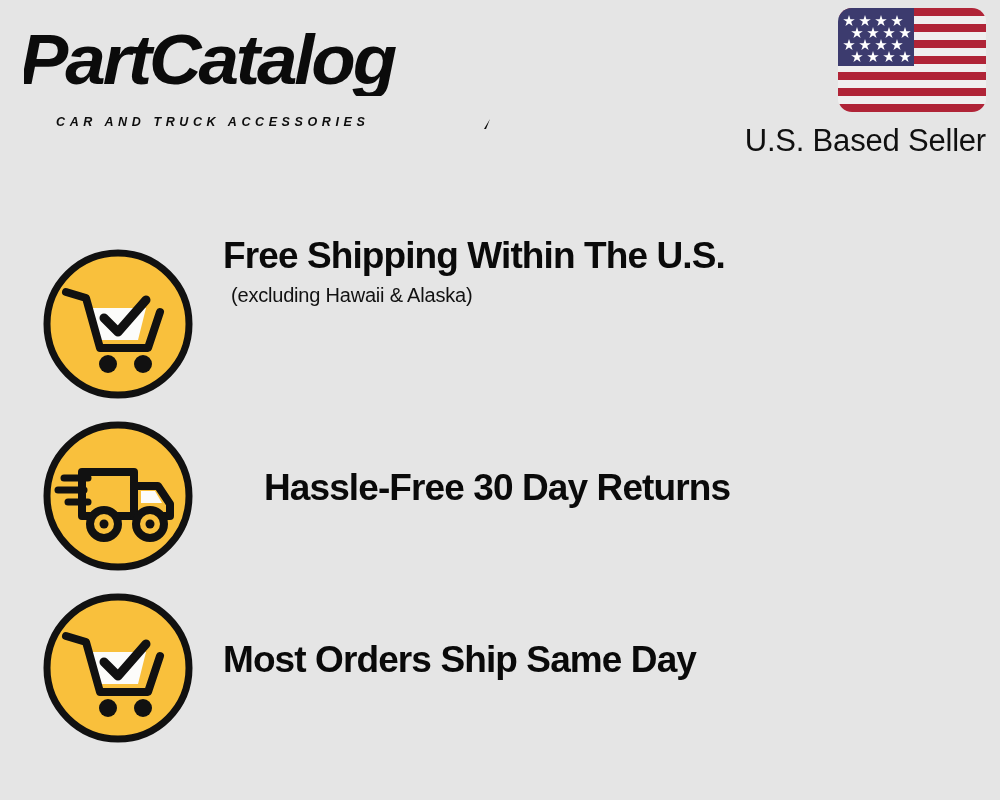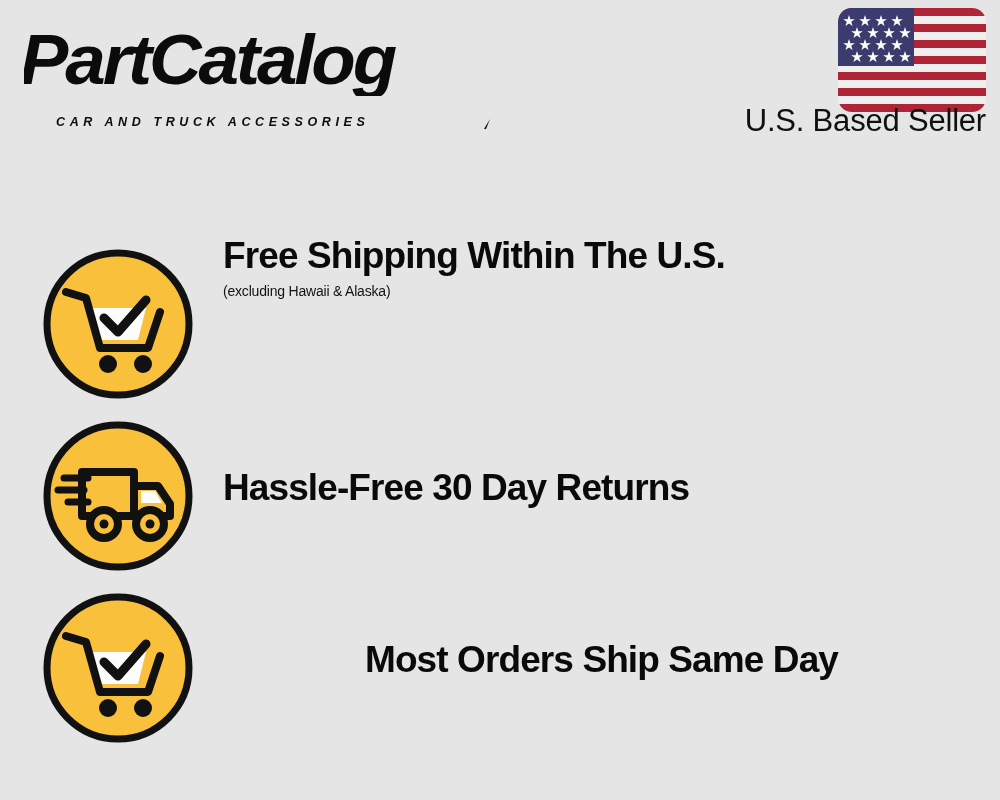--- a/index.html
+++ b/index.html
@@ -59,21 +59,21 @@
     top: 8px;
     width: 148px;
     height: 104px;
     border-radius: 14px;
     overflow: hidden;
     background: #f0efef;
   }
   .seller-text {
     position: absolute;
     right: 14px;
-    top: 102px;
+    top: 122px;
     font-size: 31px;
     font-weight: 400;
     color: #101010;
     white-space: nowrap;
     line-height: 1.2;
     letter-spacing: -0.2px;
   }
 
   
   .feature {
@@ -95,26 +95,26 @@
   .headline {
     font-size: 37px;
     font-weight: 700;
     color: #0a0a0a;
     line-height: 1.08;
     letter-spacing: -0.9px;
     white-space: nowrap;
     margin: 0;
   }
   .subline {
-    font-size: 14px;
+    font-size: 20px;
     font-weight: 400;
     color: #121212;
     line-height: 1.25;
     letter-spacing: -0.2px;
-    margin: 7px 0 0 0;
+    margin: 7px 0 0 8px;
     white-space: nowrap;
   }
   .subline-bold {
     font-size: 19px;
     font-weight: 700;
     color: #0a0a0a;
     line-height: 1.25;
     letter-spacing: -0.1px;
     margin: 22px 0 0 0;
     white-space: nowrap;
@@ -129,25 +129,25 @@
     white-space: nowrap;
   }
 
   
   #feature-0 { top: 248px; }
   #feature-0 .feature-icon { top: 0px; }
   #feature-0 .feature-text { top: -12px; }
 
   #feature-1 { top: 420px; }
   #feature-1 .feature-icon { top: 0px; }
-  #feature-1 .feature-text { top: 48px; }
+  #feature-1 .feature-text { top: 48px; margin-left: 41px; }
 
   #feature-2 { top: 592px; }
   #feature-2 .feature-icon { top: 0px; }
-  #feature-2 .feature-text { top: 48px; text-align: center; }
+  #feature-2 .feature-text { top: 48px; }
 </style>
 </head>
 <body>
 
 <div id="page">
 
   <div class="brand-block">
     <svg class="brand-wordmark" viewBox="0 0 470 72" aria-label="PartCatalog">
       <text x="-4" y="60" font-family="'Liberation Sans', sans-serif" font-size="70" font-weight="700" font-style="italic" fill="#0b0b0b" letter-spacing="-3" transform="scale(1.04,1)">PartCatalog</text>
     </svg>

